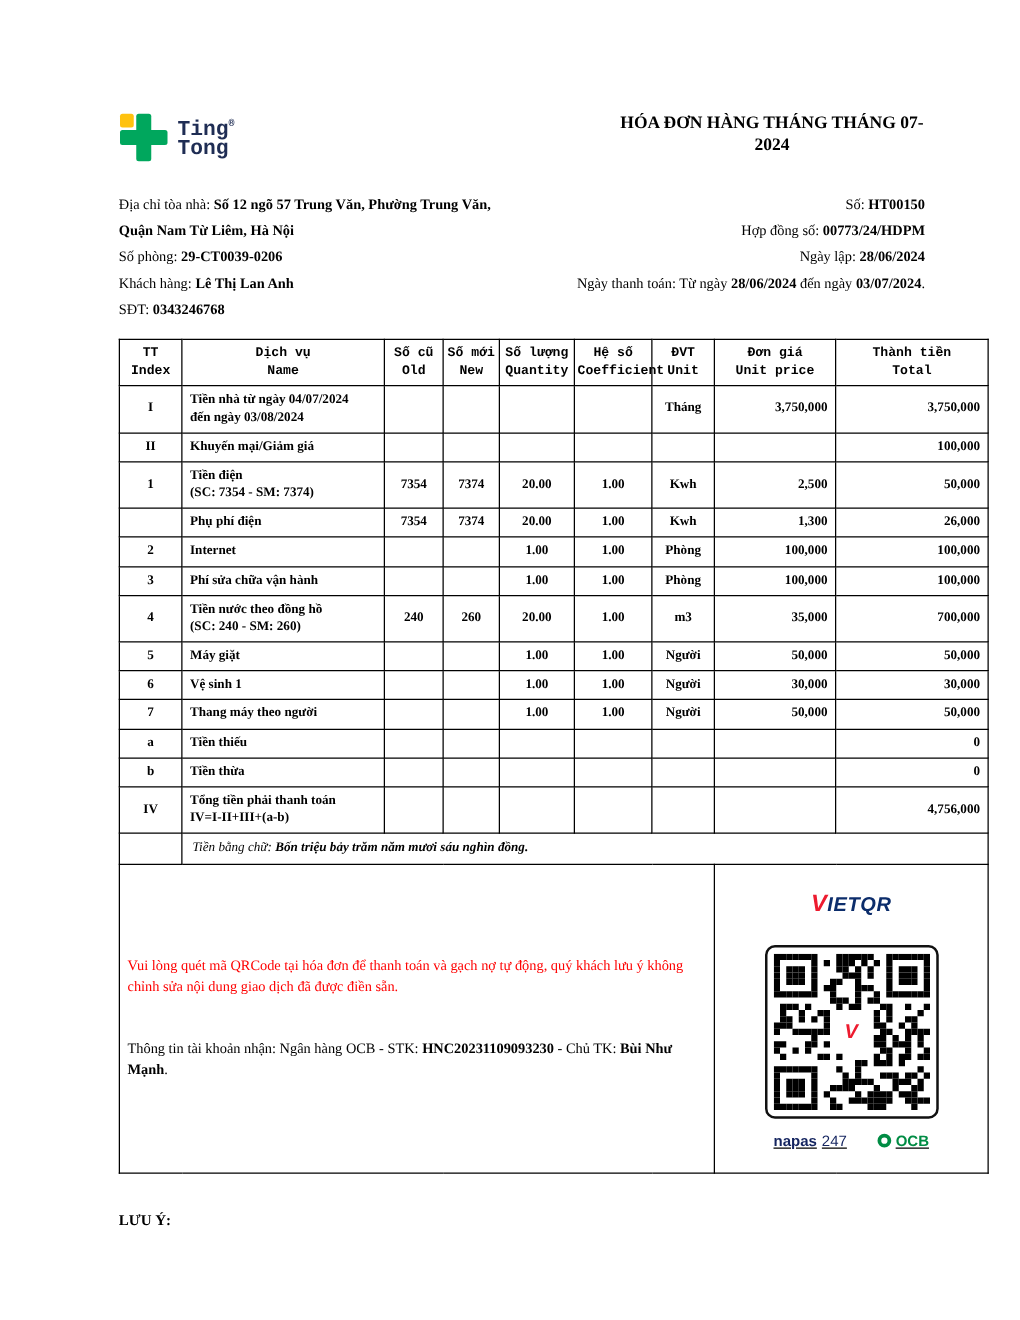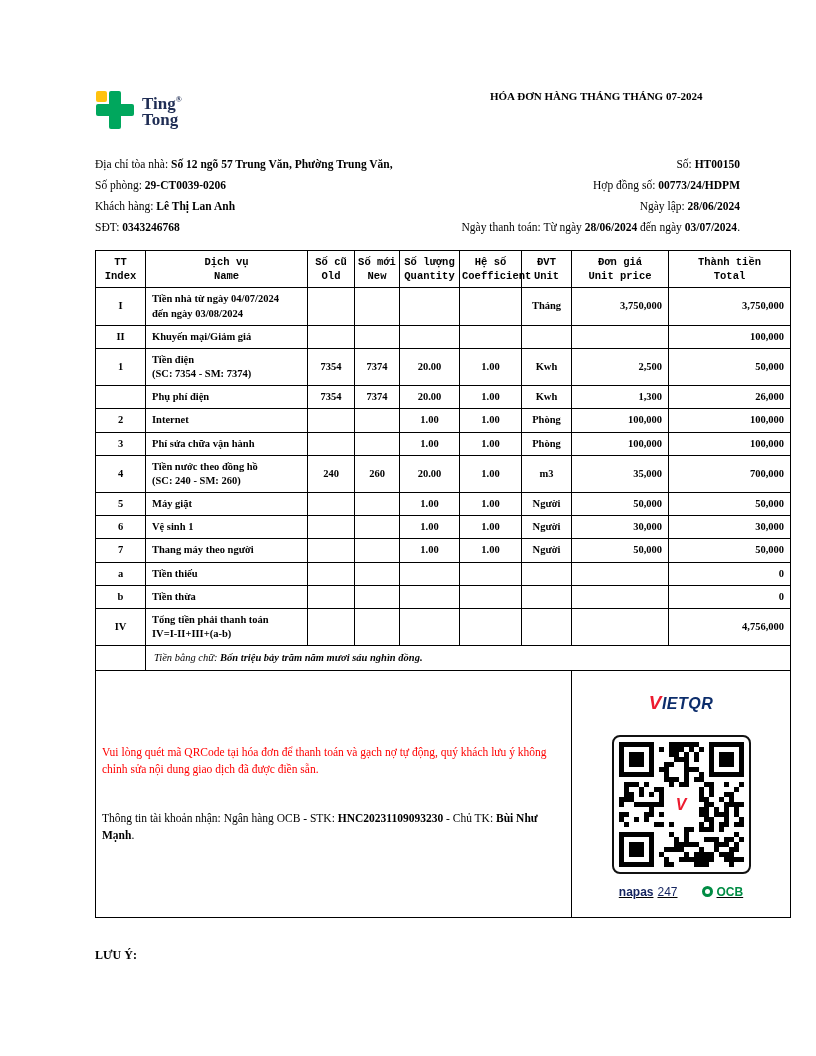--- a/index.html
+++ b/index.html
@@ -6,23 +6,23 @@
   html,body { margin:0; padding:0; background:#888; }
   .page {
     width:816px; height:1056px; margin:0 auto; background:#fff;
     position:relative; font-family:"Liberation Serif", serif; color:#000; overflow:hidden;
   }
   .content { position:absolute; left:95px; top:90px; width:695px; }
 
   
   .header { display:flex; justify-content:space-between; align-items:flex-start; min-height:58px; }
   .logo { display:flex; align-items:center; gap:7px; }
-  .logo-txt { font-family:Liberation Serif, serif; font-weight:700; font-size:17px; line-height:16px; color:#1f2d54; }
+  .logo-txt { font-family:Liberation Mono, monospace; font-weight:700; font-size:17px; line-height:16px; color:#1f2d54; }
   .logo-txt sup { font-size:8px; font-weight:700; }
-  .doc-title { width:255px; margin-right:45px; font-weight:700; font-size:11px; line-height:1.25; }
+  .doc-title { width:255px; margin-right:45px; text-align:center; font-weight:700; font-size:14px; line-height:1.25; }
 
   
   .info { display:flex; font-size:11.5px; line-height:21px; margin-top:6px; }
   .info-left { flex:1; }
   .info-right { text-align:right; padding-right:50px; white-space:nowrap; }
   .info b { font-weight:700; }
 
   
   .inv { border-collapse:collapse; width:695px; font-size:10.5px; margin-top:12px; table-layout:fixed; }
   .inv th, .inv td { border:1px solid #000; padding:4px 6px; vertical-align:middle; white-space:pre-line; line-height:1.35; }
@@ -73,20 +73,21 @@
           <div><span>Ting</span><sup>®</sup></div>
           <div>Tong</div>
         </div>
       </div>
       <div class="doc-title">HÓA ĐƠN HÀNG THÁNG THÁNG 07-2024</div>
     </div>
 
     <div class="info">
       <div class="info-left">
         <div><span>Địa chỉ tòa nhà: </span><b>Số 12 ngõ 57 Trung Văn, Phường Trung Văn,</b></div>
+        <div><b>Quận Nam Từ Liêm, Hà Nội</b></div>
         <div><span>Số phòng: </span><b>29-CT0039-0206</b></div>
         <div><span>Khách hàng: </span><b>Lê Thị Lan Anh</b></div>
         <div><span>SĐT: </span><b>0343246768</b></div>
       </div>
       <div class="info-right">
         <div><span>Số: </span><b>HT00150</b></div>
         <div><span>Hợp đồng số: </span><b>00773/24/HDPM</b></div>
         <div><span>Ngày lập: </span><b>28/06/2024</b></div>
         <div><span>Ngày thanh toán: Từ ngày </span><b>28/06/2024</b><span> đến ngày </span><b>03/07/2024</b><span>.</span></div>
       </div>

